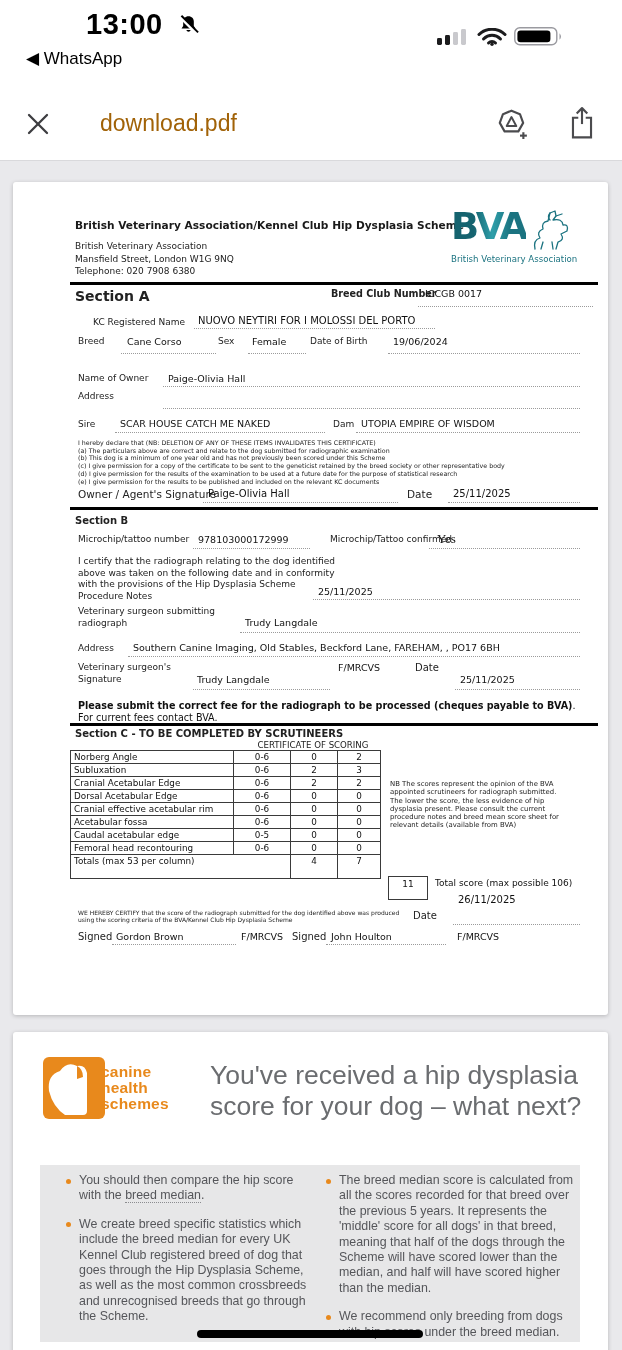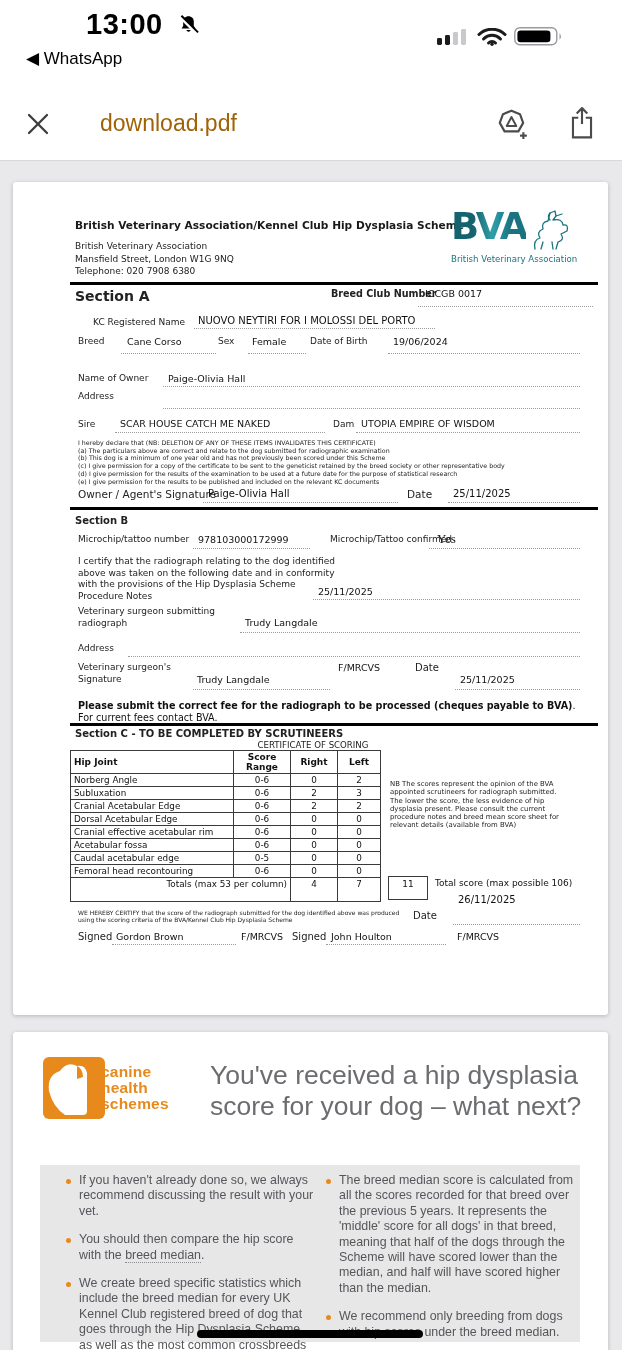--- a/index.html
+++ b/index.html
@@ -196,20 +196,21 @@
 
       <div class="abs" style="left:65px;top:374px;width:258px;font-size:9px;line-height:11.5px;color:#222;">I certify that the radiograph relating to the dog identified above was taken on the following date and in conformity with the provisions of the Hip Dysplasia Scheme Procedure Notes</div>
       <div class="val" style="left:305px;top:404px;">25/11/2025</div>
       <div class="dot" style="left:300px;top:417px;width:267px;"></div>
 
       <div class="abs" style="left:65px;top:424px;width:175px;font-size:9px;line-height:11.5px;color:#222;">Veterinary surgeon submitting radiograph</div>
       <div class="val" style="left:232px;top:435px;">Trudy Langdale</div>
       <div class="dot" style="left:227px;top:450px;width:340px;"></div>
 
       <div class="lbl" style="left:65px;top:461px;">Address</div>
+      <div class="val" style="left:120px;top:460px;">Southern Canine Imaging, Old Stables, Beckford Lane, FAREHAM, , PO17 6BH</div>
       <div class="dot" style="left:115px;top:474px;width:452px;"></div>
 
       <div class="abs" style="left:65px;top:480px;width:120px;font-size:9px;line-height:11.5px;color:#222;">Veterinary surgeon's Signature</div>
       <div class="val" style="left:184px;top:492px;">Trudy Langdale</div>
       <div class="dot" style="left:180px;top:507px;width:137px;"></div>
       <div class="val" style="left:325px;top:480px;">F/MRCVS</div>
       <div class="lbl" style="left:402px;top:480px;font-size:10px;">Date</div>
       <div class="val" style="left:447px;top:492px;">25/11/2025</div>
       <div class="dot" style="left:442px;top:507px;width:125px;"></div>
 
@@ -221,26 +222,20 @@
       <div class="abs" style="left:180px;top:558px;width:240px;text-align:center;font-size:8.6px;color:#222;">CERTIFICATE OF SCORING</div>
 
       <table class="score">
         <colgroup>
             <col style="width:163px;">
             <col style="width:57px;">
             <col style="width:47px;">
             <col style="width:43px;">
           </colgroup>
         <tbody>
-            <tr>
-          <th style="text-align:left;">Hip Joint</th>
-          <th class="c">Score Range</th>
-          <th class="c">Right</th>
-          <th class="c">Left</th>
-        </tr>
         <tr>
               <td>Norberg Angle</td>
               <td class="c">0-6</td>
               <td class="c">0</td>
               <td class="c">2</td>
             </tr>
         <tr>
               <td>Subluxation</td>
               <td class="c">0-6</td>
               <td class="c">2</td>
@@ -276,21 +271,21 @@
               <td class="c">0</td>
               <td class="c">0</td>
             </tr>
         <tr>
               <td>Femoral head recontouring</td>
               <td class="c">0-6</td>
               <td class="c">0</td>
               <td class="c">0</td>
             </tr>
         <tr style="height:24px;">
-          <td colspan="2" style="text-align:right;vertical-align:top;">Totals (max 53 per column)</td>
+          <td colspan="2" style="text-align:left;vertical-align:top;">Totals (max 53 per column)</td>
           <td class="c" style="vertical-align:top;">4</td>
           <td class="c" style="vertical-align:top;">7</td>
         </tr>
       </tbody>
         </table>
 
       <div class="abs" style="left:377px;top:598px;width:180px;font-size:6.9px;line-height:8.3px;color:#222;">NB The scores represent the opinion of the BVA appointed scrutineers for radiograph submitted. The lower the score, the less evidence of hip dysplasia present. Please consult the current procedure notes and breed mean score sheet for relevant details (available from BVA)</div>
 
       <div class="abs" style="left:375px;top:694px;width:38px;height:20px;border:1px solid #3a3a3a;text-align:center;font-size:9px;padding-top:2px;color:#111;">11</div>
       <div class="abs" style="left:422px;top:696px;width:145px;font-size:9px;line-height:10.8px;color:#111;">Total score (max possible 106)</div>
@@ -320,21 +315,20 @@
       <div class="chs-words">
         <div>canine</div>
         <div>health</div>
         <div>schemes</div>
       </div>
       <div class="hdl">You've received a hip dysplasia score for your dog – what next?</div>
 
       <div class="graypanel"></div>
 
       <div class="bcol" style="left:52px;">
-        <div class="bullet">If you haven't already done so, we always recommend discussing the result with your vet.</div>
         <div class="bullet"><span>You should then compare the hip score with the </span><span class="dotted-link">breed median</span><span>.</span></div>
         <div class="bullet">We create breed specific statistics which include the breed median for every UK Kennel Club registered breed of dog that goes through the Hip Dysplasia Scheme, as well as the most common crossbreeds and unrecognised breeds that go through the Scheme.</div>
       </div>
       <div class="bcol" style="left:312px;width:253px;">
         <div class="bullet">The breed median score is calculated from all the scores recorded for that breed over the previous 5 years. It represents the 'middle' score for all dogs' in that breed, meaning that half of the dogs through the Scheme will have scored lower than the median, and half will have scored higher than the median.</div>
         <div class="bullet">We recommend only breeding from dogs with hip scores under the breed median.</div>
       </div>
     </div>
   </div>
 

